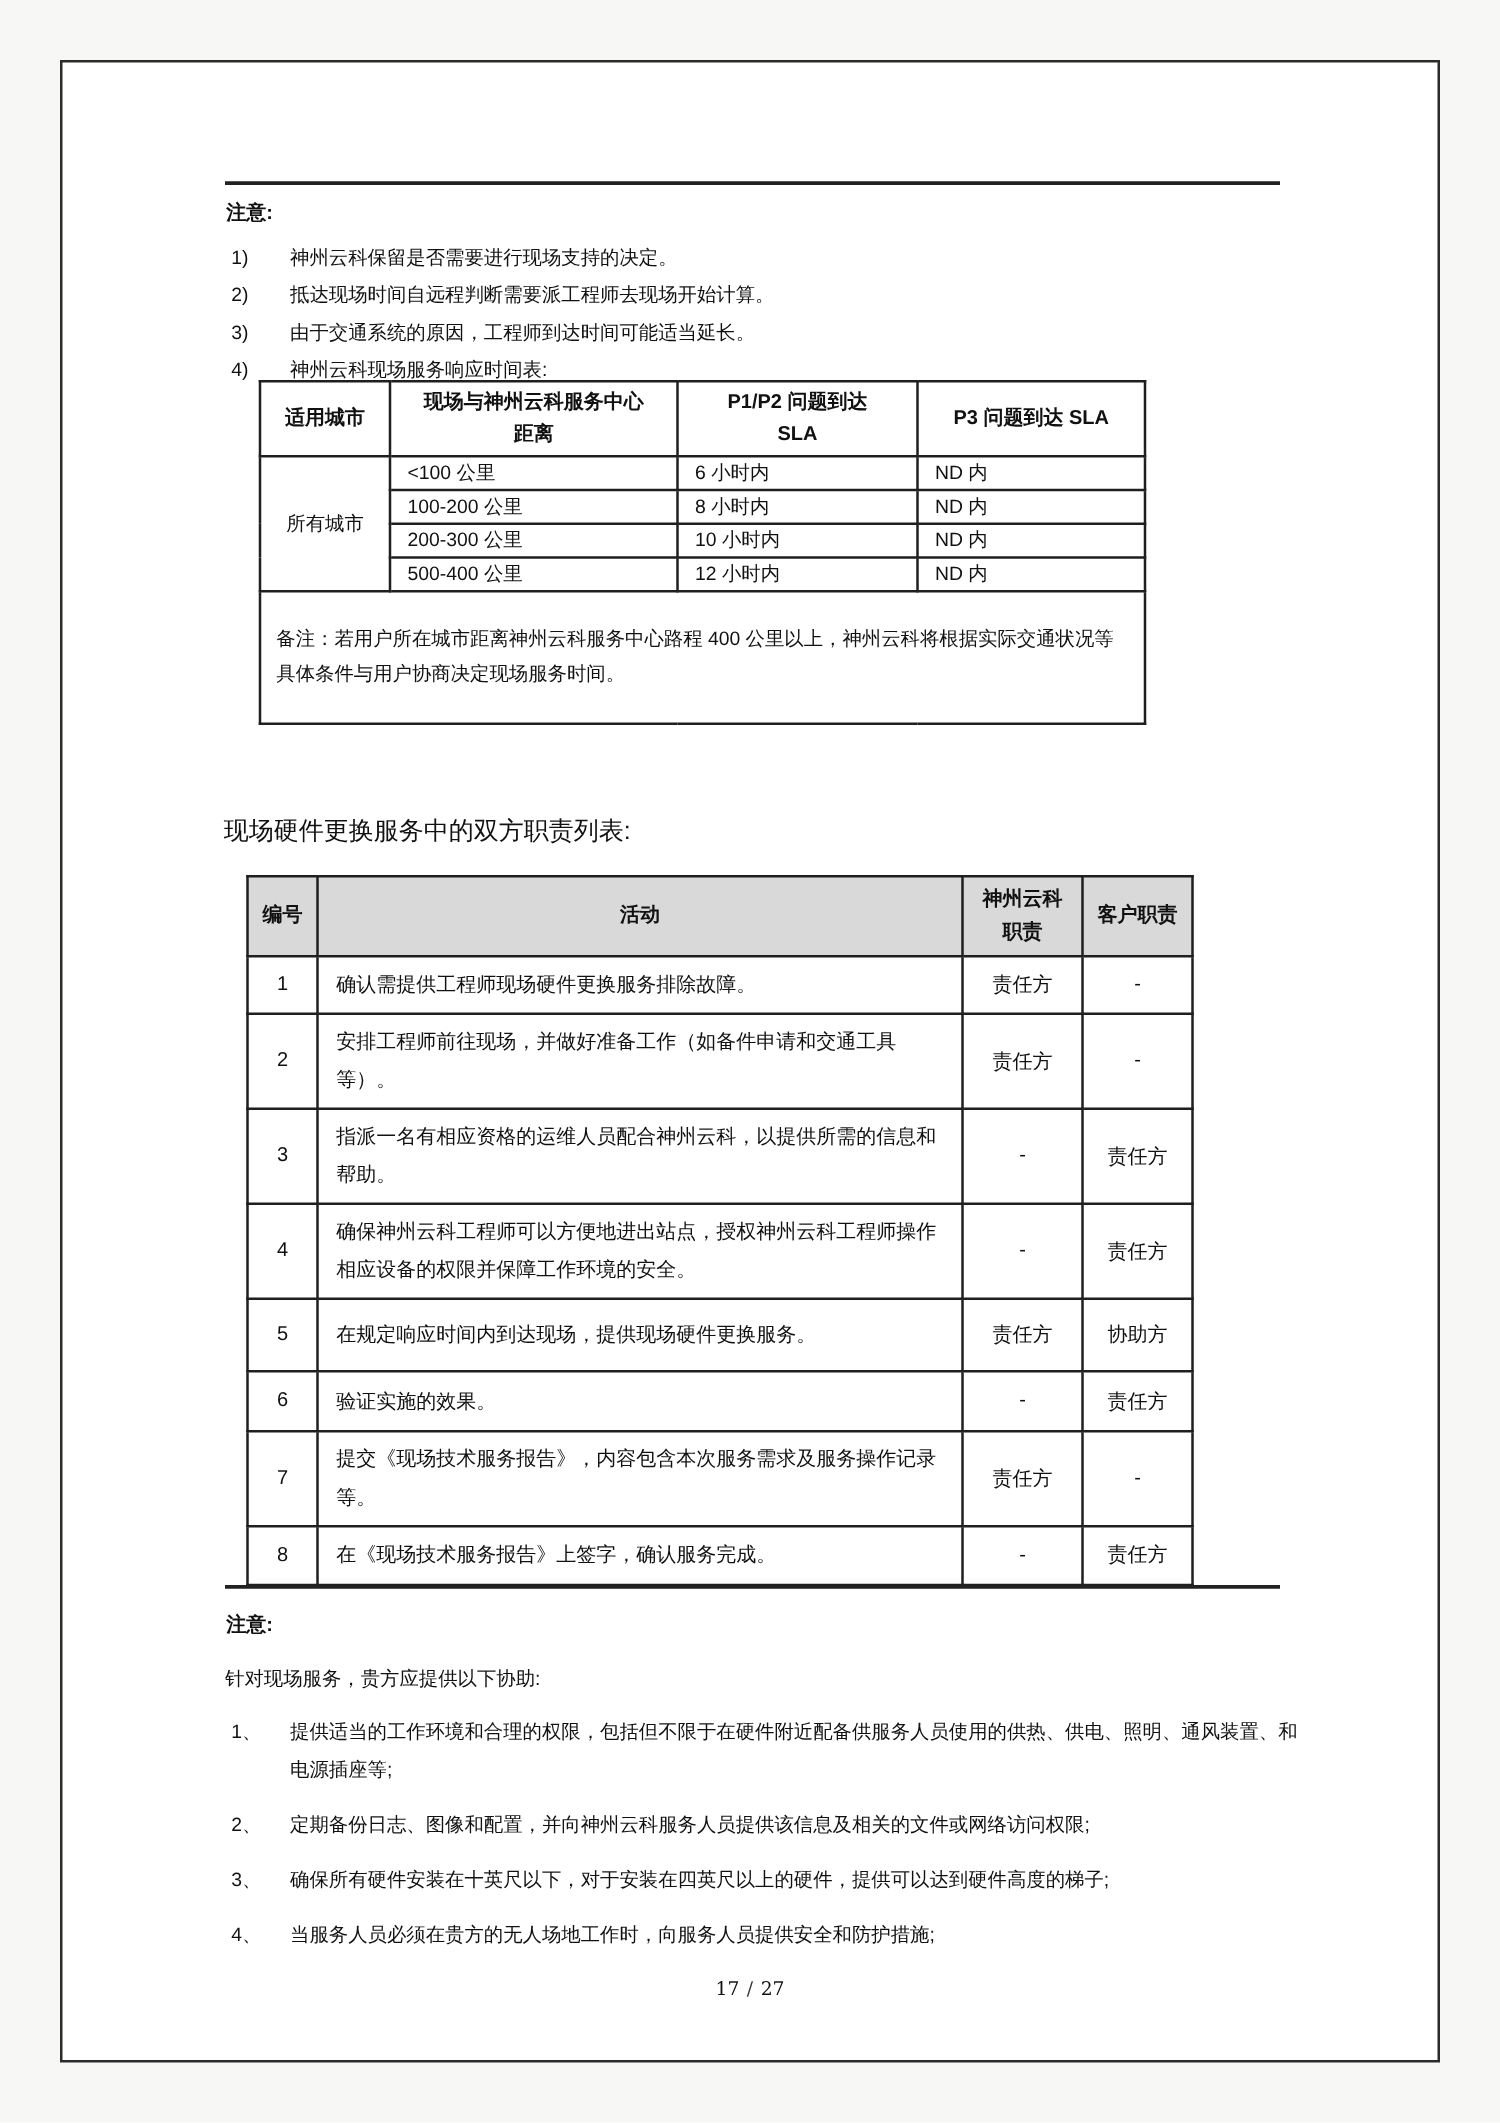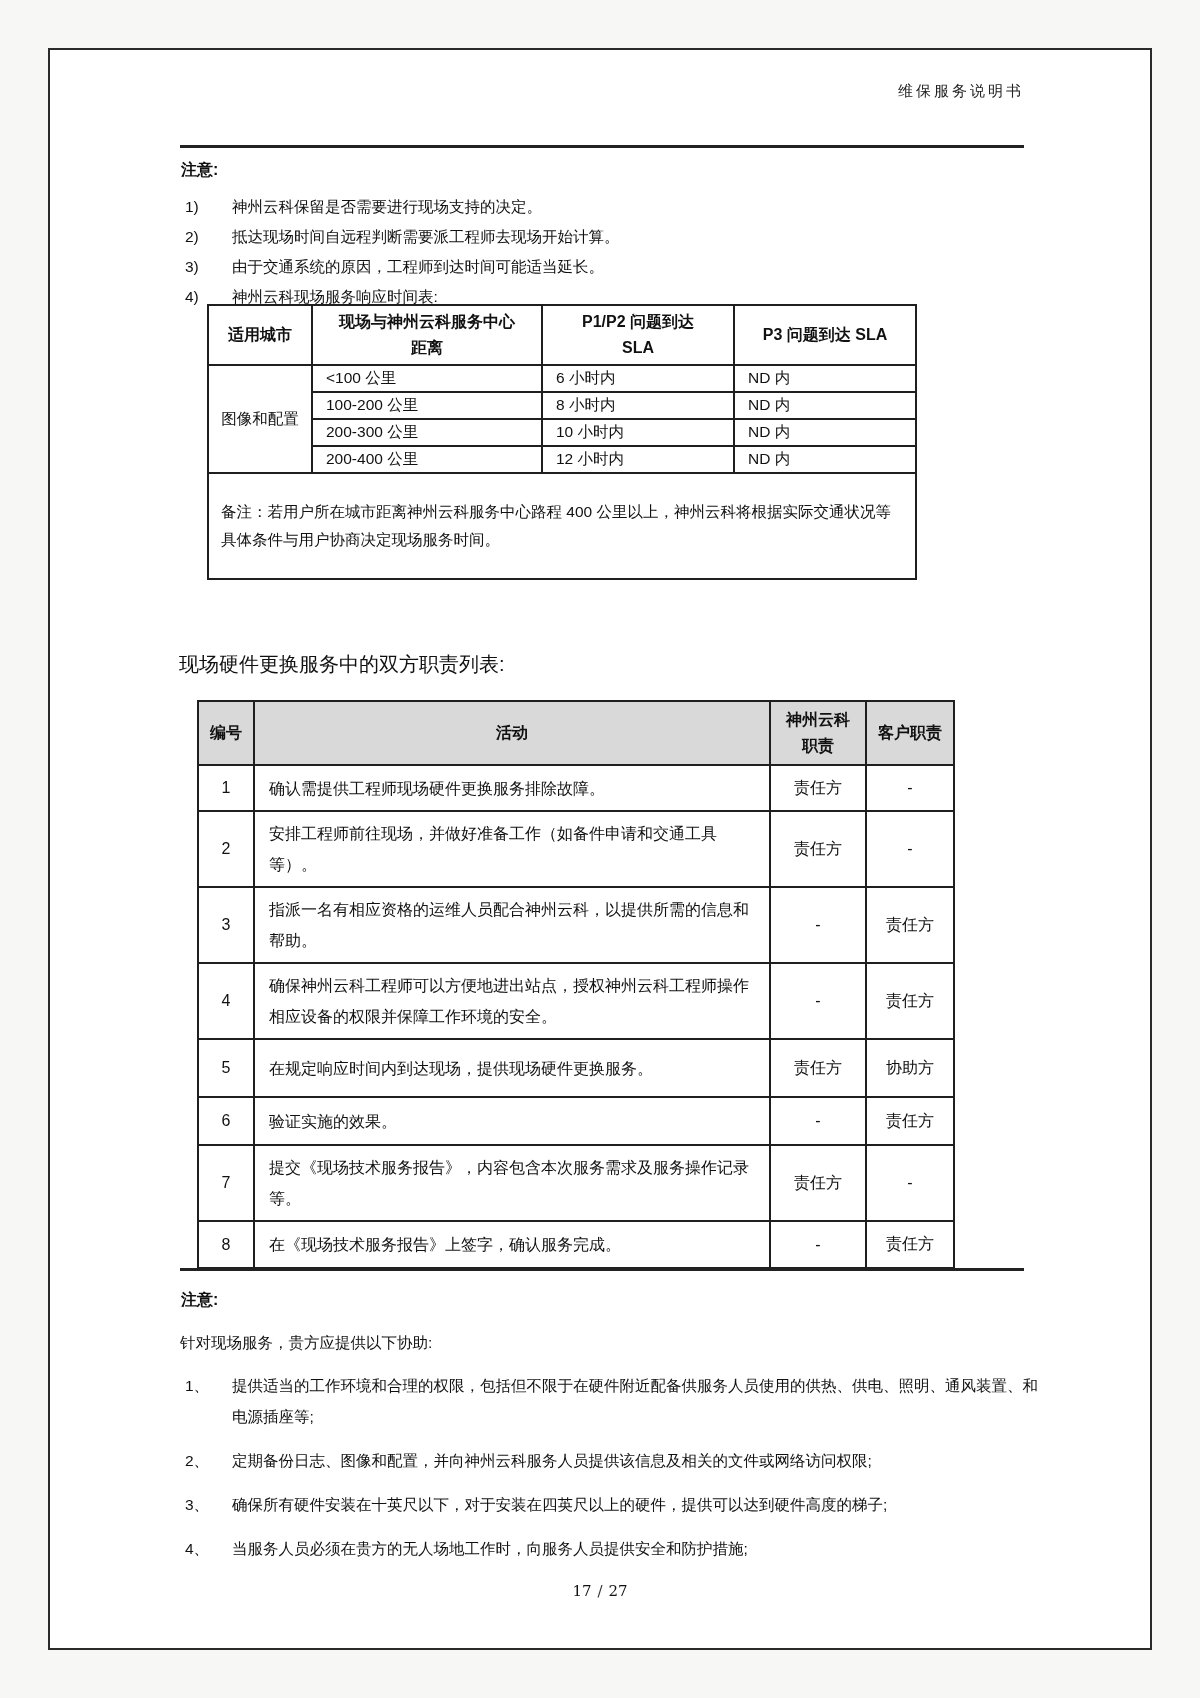--- a/index.html
+++ b/index.html
@@ -95,21 +95,20 @@
     font-family:"DejaVu Serif", serif; font-size:15px;
   }
   .footer .pg{font-weight:normal;}
   .footer .sep{font-weight:normal; padding:0 6px; color:#333;}
 </style>
 </head>
 <body>
 
 <div class="page">
 
-  <div class="doc-header">维保服务说明书</div>
 
   <div class="hrule rule-top"></div>
 
   <div class="note-label note1">注意:</div>
 
   <div class="num-list list1">
     <div class="num-item">
       <span class="num-col">1)</span>
       <span class="num-text">神州云科保留是否需要进行现场支持的决定。</span>
     </div>
@@ -141,37 +140,37 @@
         <span class="hdr-line">现场与神州云科服务中心</span>
         <span class="hdr-line">距离</span>
       </th>
       <th>
         <span class="hdr-line">P1/P2 问题到达</span>
         <span class="hdr-line">SLA</span>
       </th>
       <th>P3 问题到达 SLA</th>
     </tr>
     <tr>
-      <td class="city-cell" rowspan="4">图像和配置</td>
+      <td class="city-cell" rowspan="4">所有城市</td>
       <td>&lt;100 公里</td>
       <td>6 小时内</td>
       <td>ND 内</td>
     </tr>
     <tr>
       <td>100-200 公里</td>
       <td>8 小时内</td>
       <td>ND 内</td>
     </tr>
     <tr>
       <td>200-300 公里</td>
       <td>10 小时内</td>
       <td>ND 内</td>
     </tr>
     <tr>
-      <td>200-400 公里</td>
+      <td>500-400 公里</td>
       <td>12 小时内</td>
       <td>ND 内</td>
     </tr>
     <tr>
       <td class="remark-cell" colspan="4">备注：若用户所在城市距离神州云科服务中心路程 400 公里以上，神州云科将根据实际交通状况等具体条件与用户协商决定现场服务时间。</td>
     </tr>
   </tbody>
     </table>
 
 

